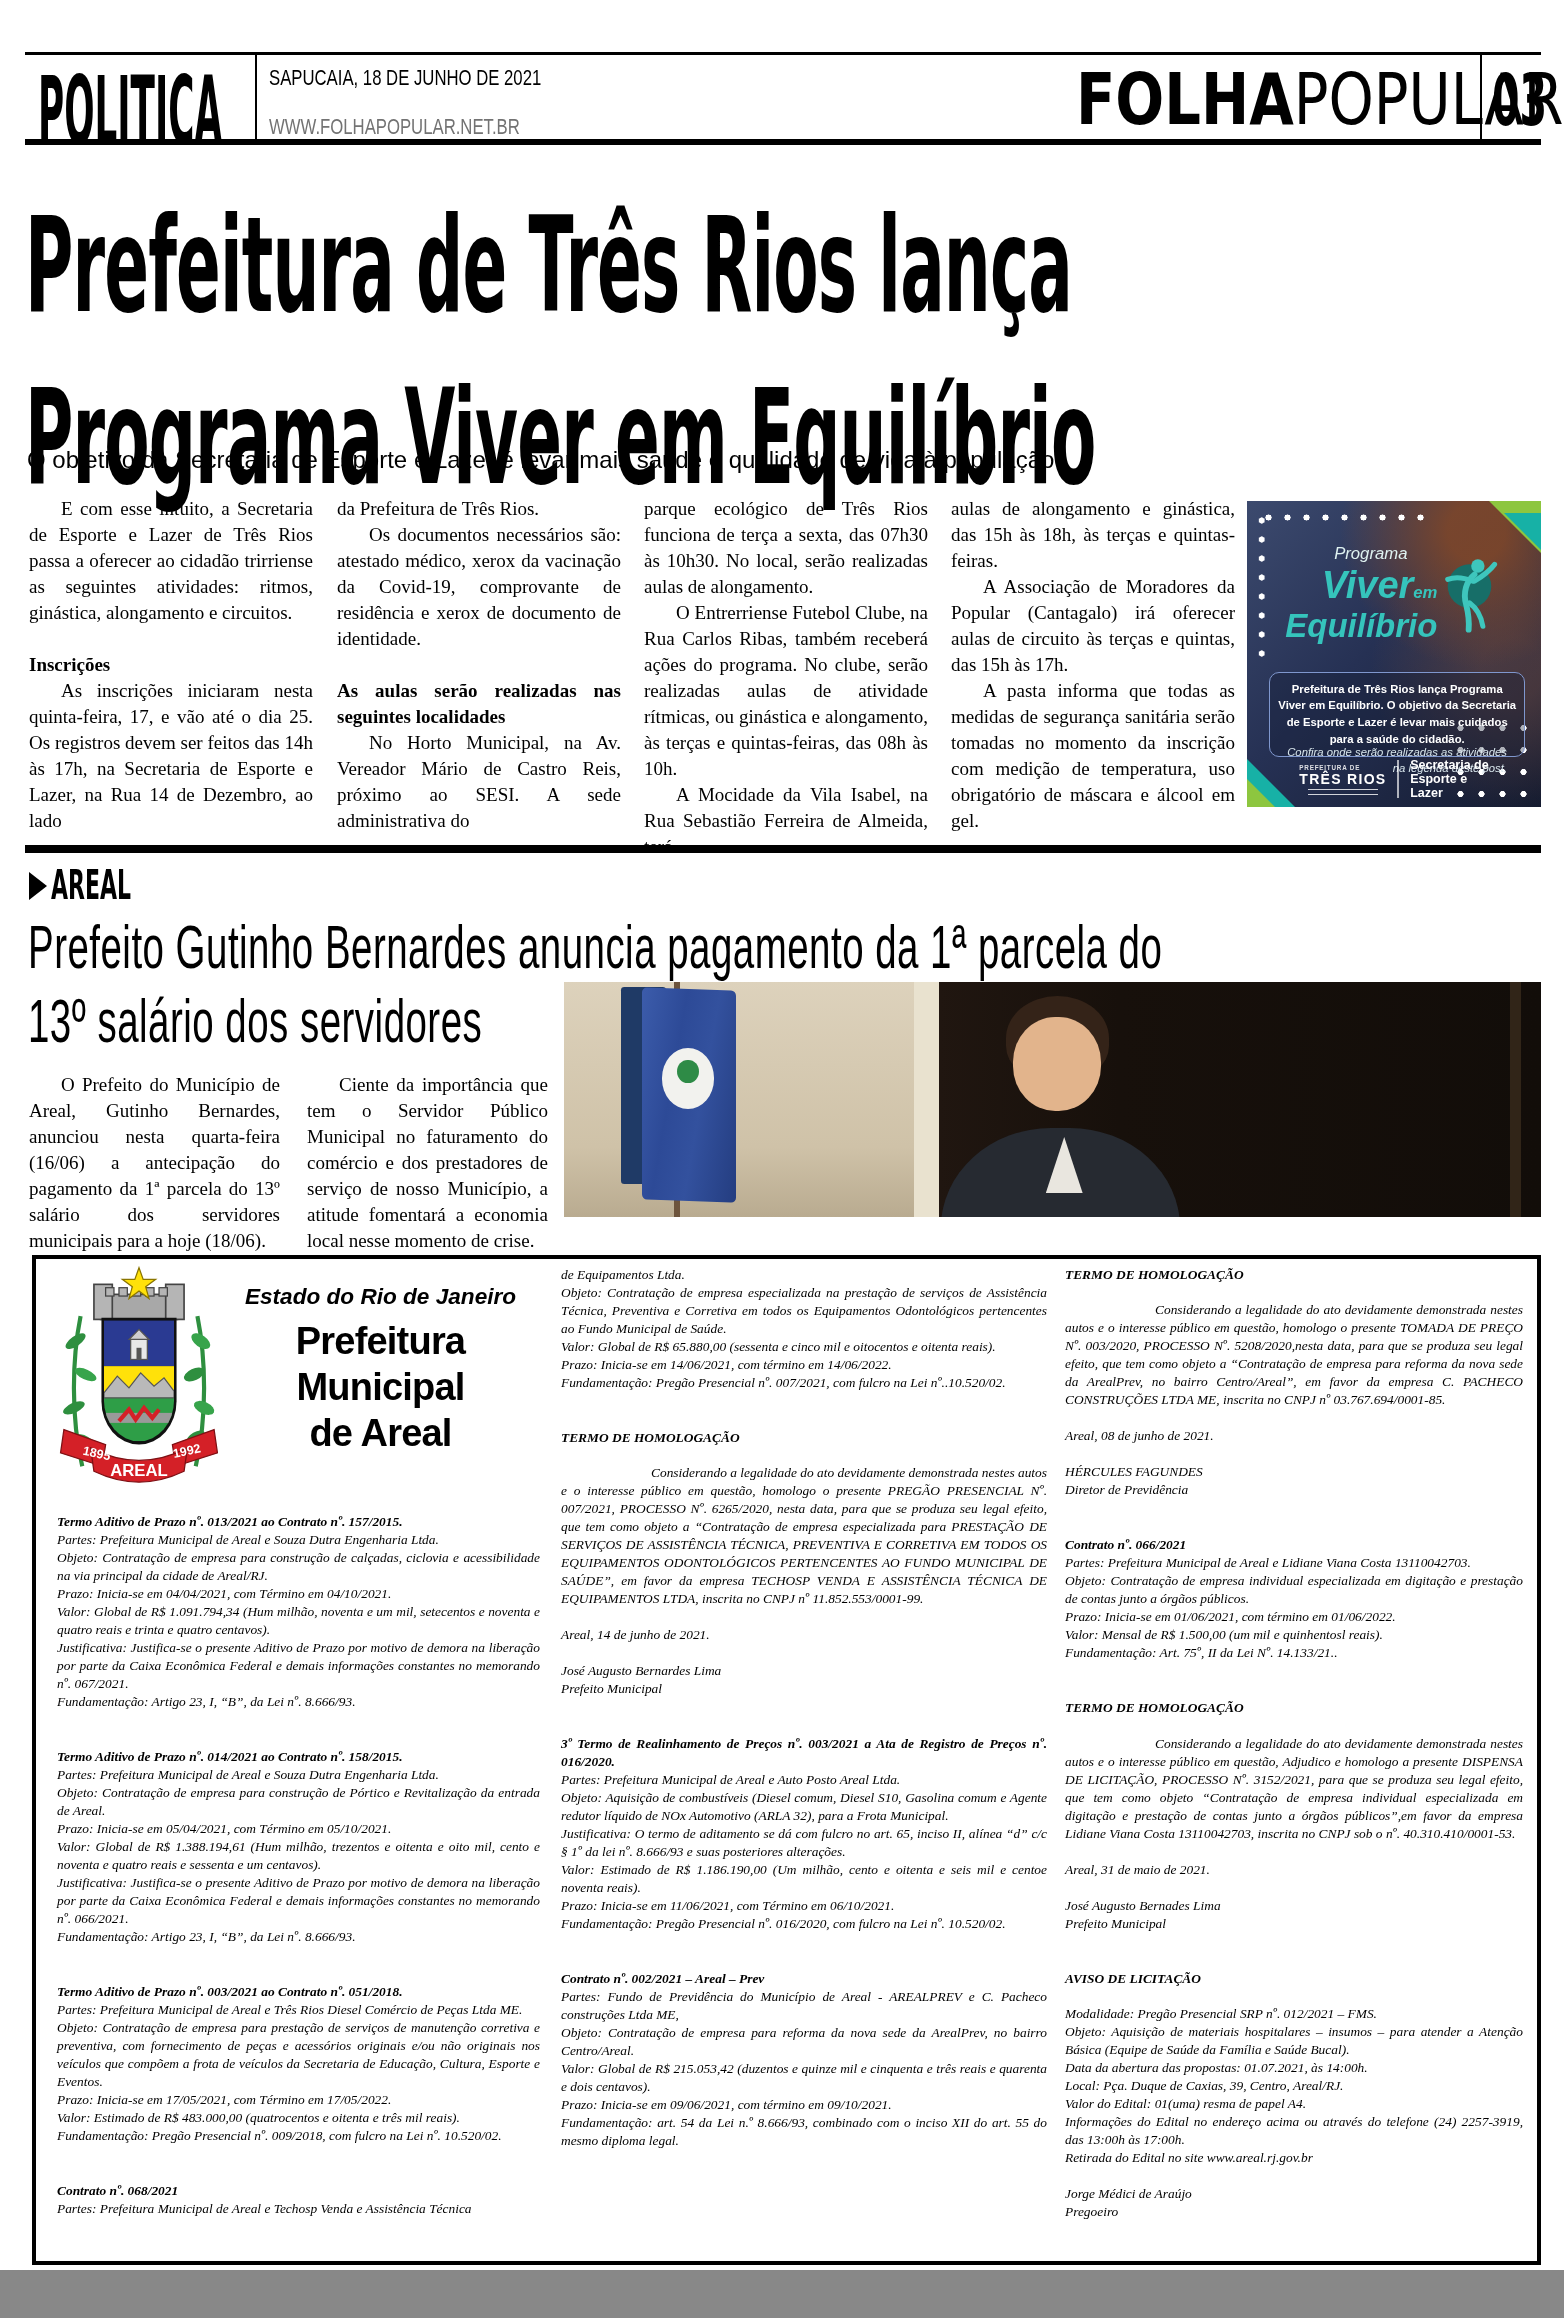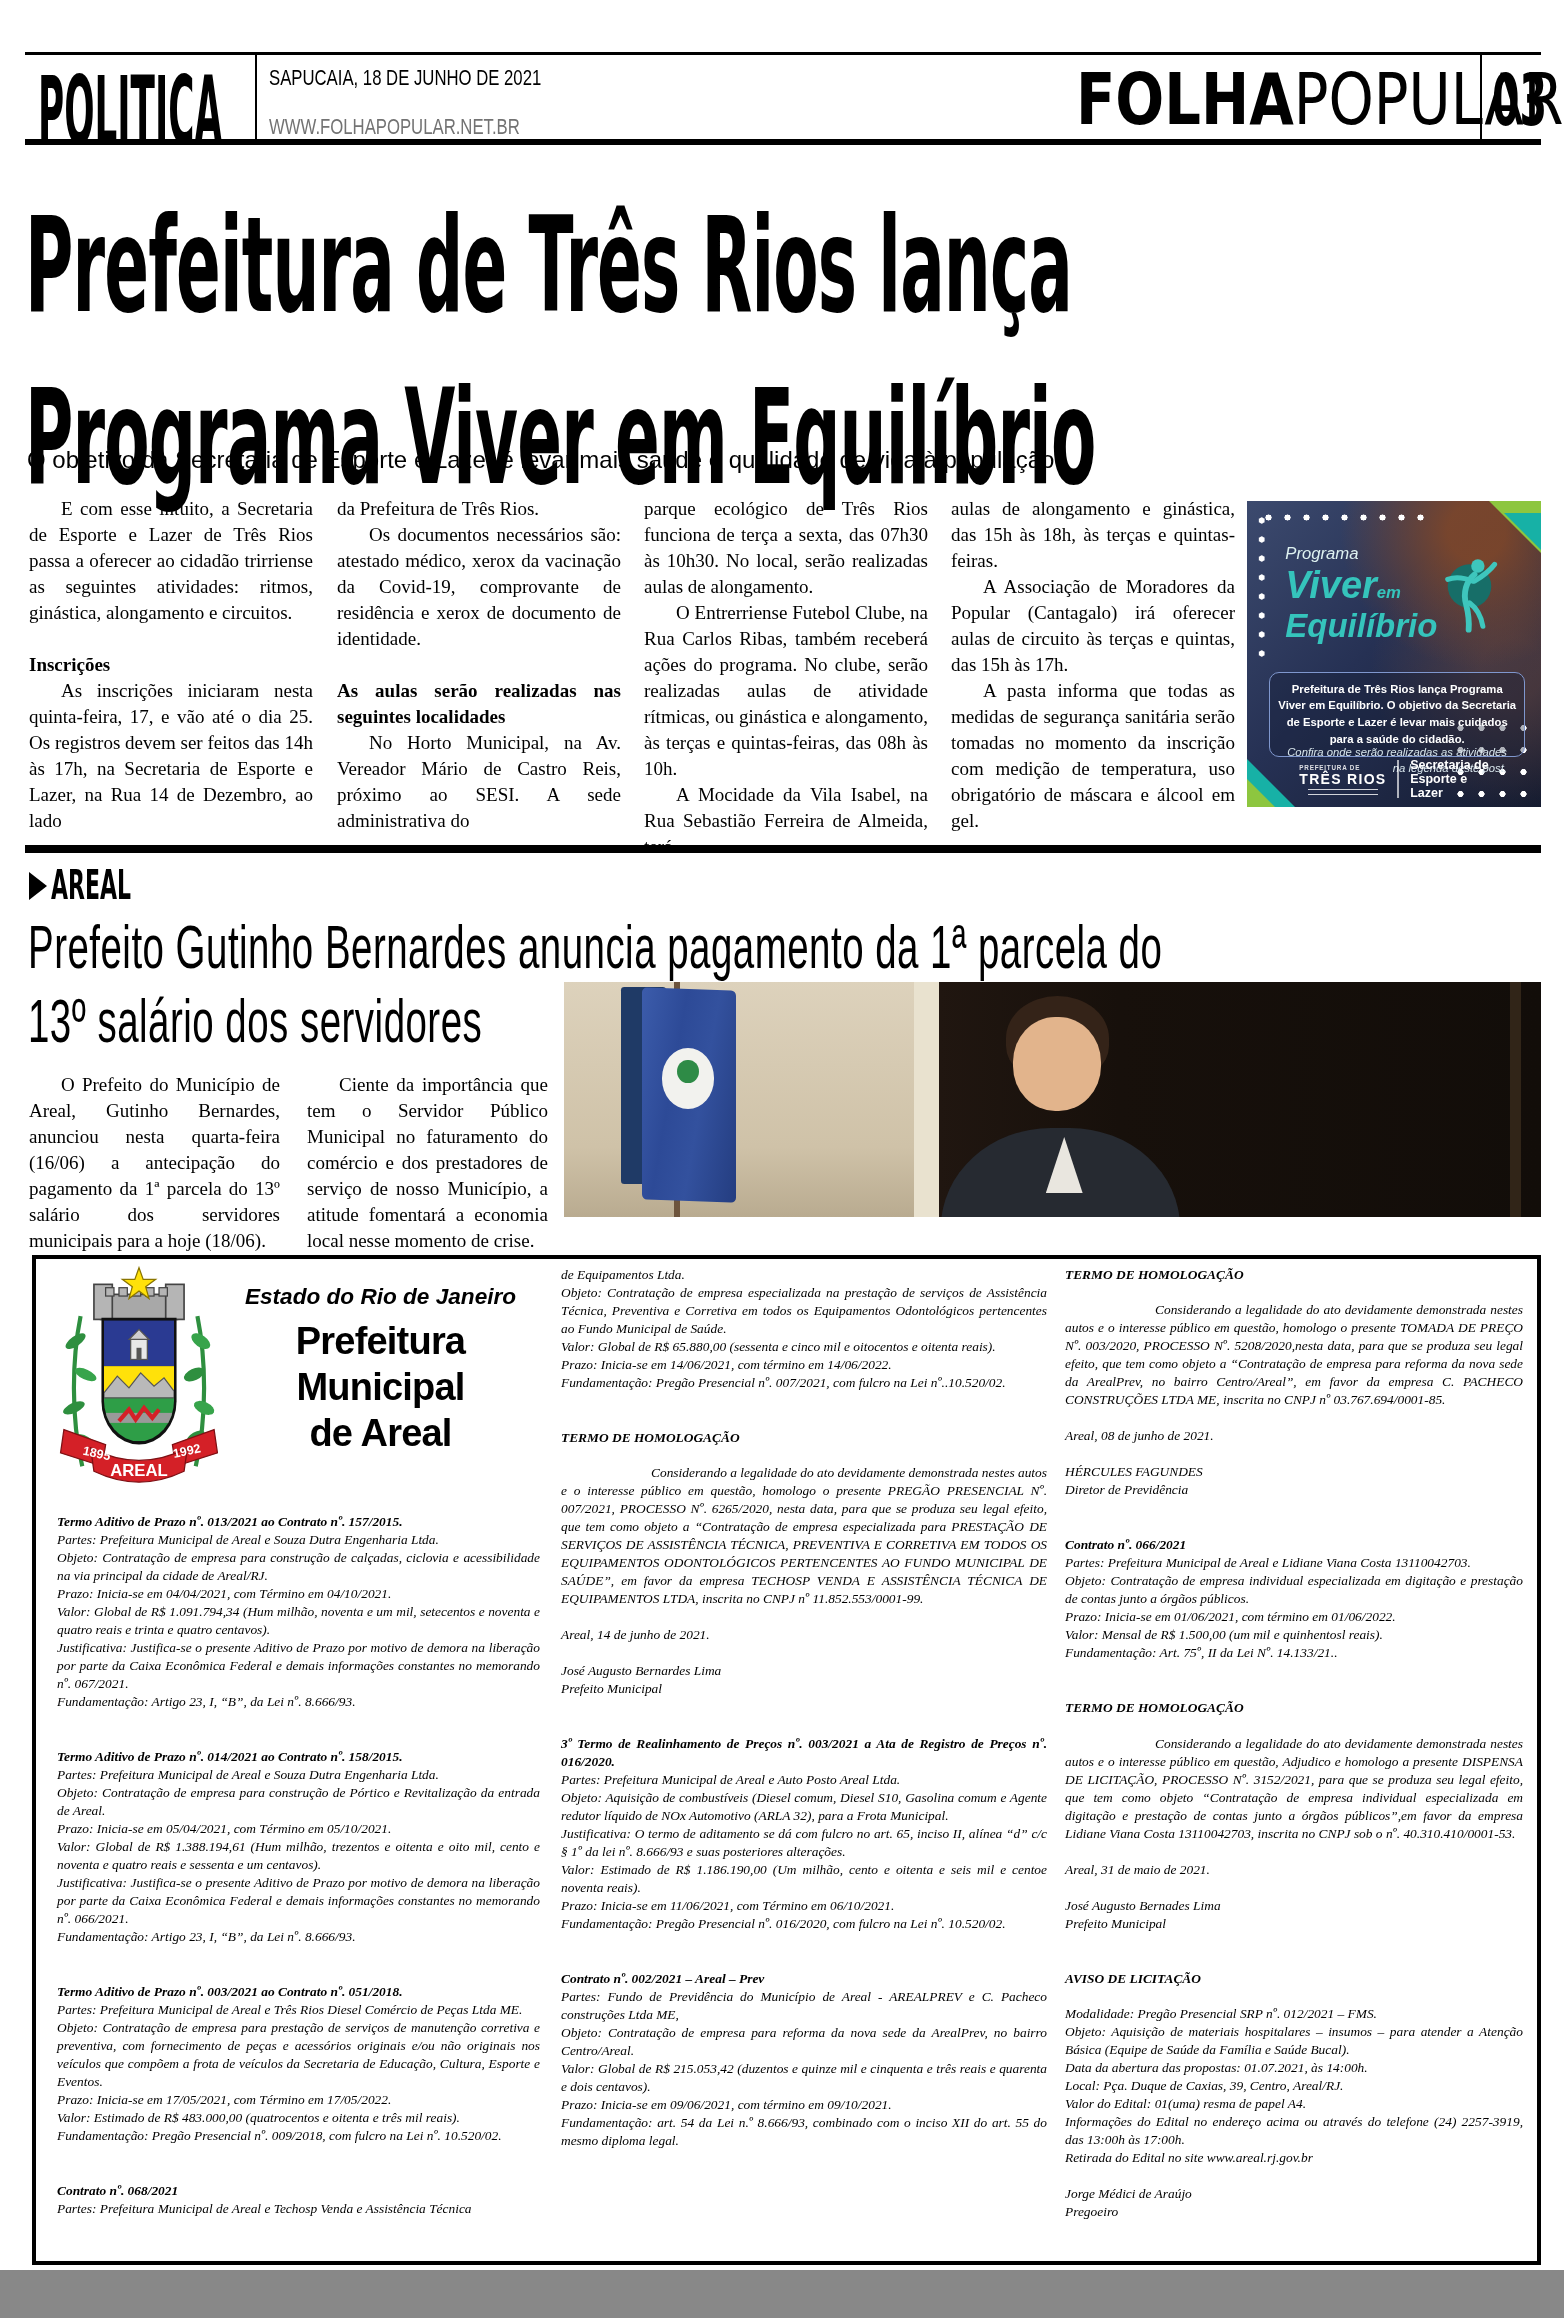--- a/index.html
+++ b/index.html
@@ -52,21 +52,21 @@
   .dots{background-image:radial-gradient(circle,#fff 0 2.9px,transparent 3.3px);}
   .dots-h{left:11.7px;top:10px;width:174px;height:13.4px;background-size:19px 13.4px;background-position:0 50%;}
   .dots-v{left:8.4px;top:10px;width:13.4px;height:157px;background-size:13.4px 19px;background-position:50% 0;}
   .dots-grid{right:6.7px;bottom:5px;width:84px;height:85px;background-size:21px 22px;}
   .tri{width:0;height:0;}
   .tri-tr1{right:0;top:0;border-left:52px solid transparent;border-top:52px solid #8dc63f;}
   .tri-tr2{right:0;top:11.7px;border-left:37px solid transparent;border-top:37px solid #17b1a6;}
   .tri-bl1{left:0;bottom:0;border-right:48px solid transparent;border-bottom:48px solid #17b1a6;}
   .tri-bl2{left:0;bottom:0;border-right:28px solid transparent;border-bottom:28px solid #8dc63f;}
   .promo-logo{left:0;top:43px;width:294px;display:flex;justify-content:center;align-items:center;gap:3.3px;}
-  .plg-text{text-align:left;line-height:.95;}
+  .plg-text{text-align:right;line-height:.95;}
   .plg-kicker{font:italic 16.7px "Liberation Sans",sans-serif;color:#dff2f1;margin-right:30px;}
   .plg-main{font:italic bold 38px "Liberation Sans",sans-serif;color:#35c4bc;}
   .plg-em{font:italic bold 16.7px "Liberation Sans",sans-serif;color:#35c4bc;}
   .plg-line2{font:italic bold 33px "Liberation Sans",sans-serif;color:#35c4bc;}
   .promo-box{left:22px;top:171px;width:241px;border:1.7px solid #7f97ce;border-radius:10px;
       padding:7.5px 6.7px;font:bold 11.3px/1.5 "Liberation Sans",sans-serif;text-align:center;
       background:rgba(20,28,52,.35);}
   .promo-caption{left:33px;top:244px;width:227px;font:italic 11.3px/1.4 "Liberation Sans",sans-serif;
       color:#d8e6ec;text-align:right;}
   .promo-brands{left:0;bottom:6.7px;width:294px;display:flex;justify-content:center;align-items:center;gap:11px;}

